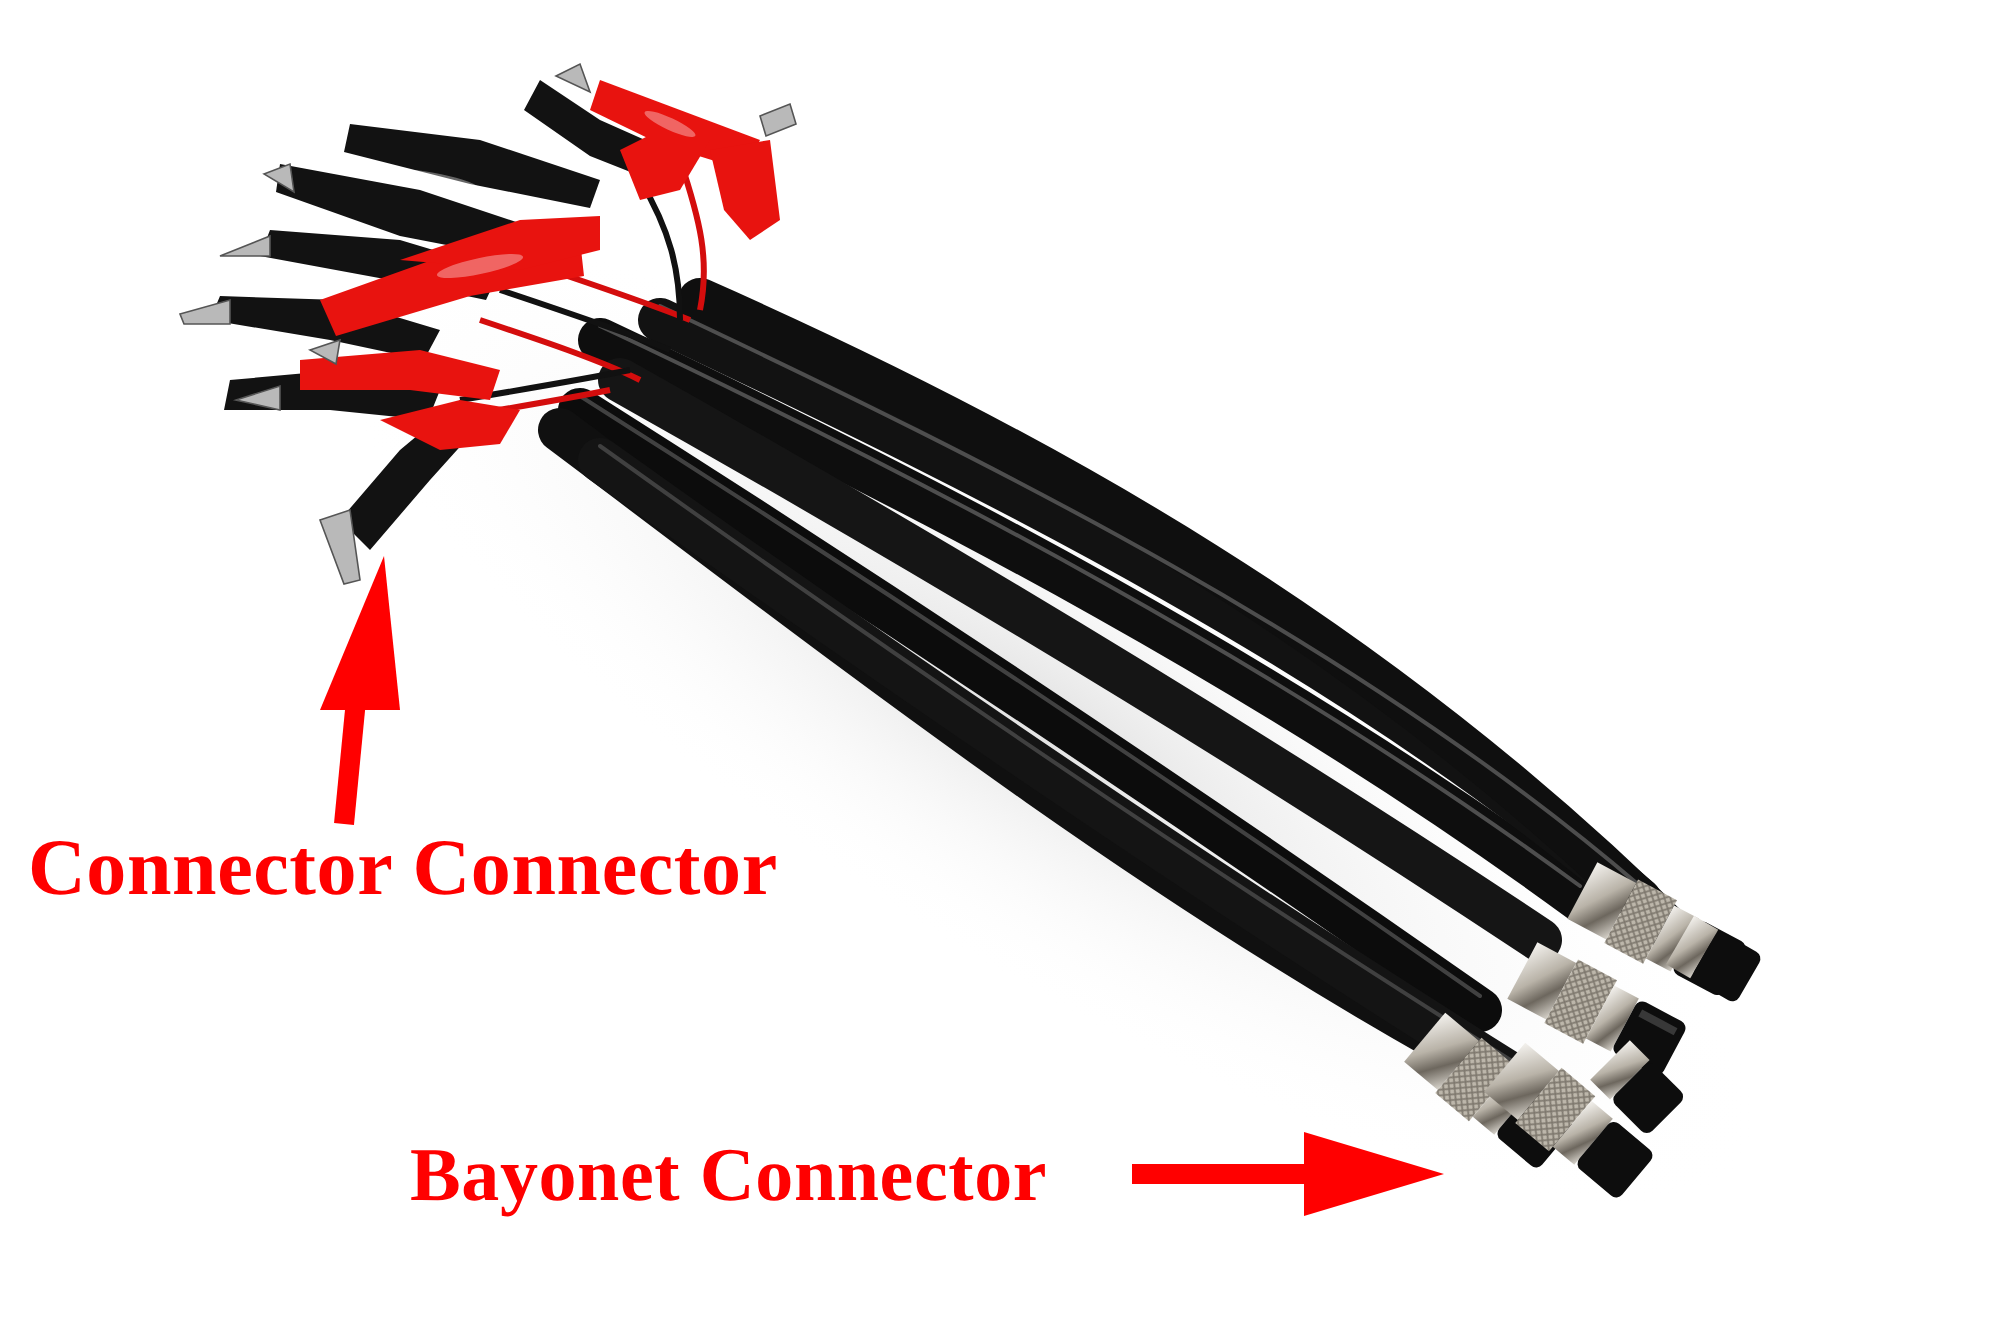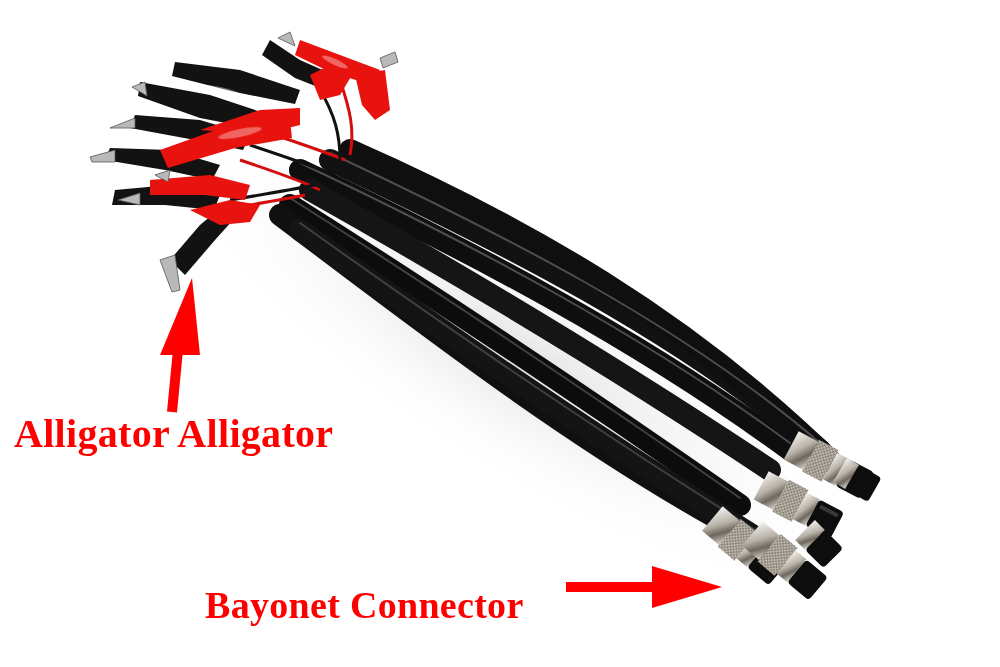--- a/index.html
+++ b/index.html
@@ -1,20 +1,20 @@
 <!DOCTYPE html>
 <html><head>
 <meta charset="utf-8">
 <style>
   html, body { margin:0; padding:0; }
   body { width:1000px; height:667px; background:#ffffff; overflow:hidden; position:relative; font-family:"Liberation Serif", serif; }
   #scene { position:absolute; left:0; top:0; width:1000px; height:667px; }
   .label { position:absolute; font-family:"Liberation Serif", serif; font-weight:bold; color:#ff0000; white-space:nowrap; }
   #alligator-label { left:14px; top:410px; font-size:40px; letter-spacing:0.3px; }
-  #bayonet-label { left:205px; top:566px; font-size:38px; letter-spacing:0.3px;margin-top:17px; }
+  #bayonet-label { left:205px; top:566px; font-size:38px; letter-spacing:0.3px; }
 </style>
 </head>
 <body>
 
 <svg id="scene" viewBox="0 0 1000 667" xmlns="http://www.w3.org/2000/svg">
   <defs>
     <linearGradient id="metal" x1="0" y1="0" x2="1" y2="1">
       <stop offset="0" stop-color="#f4f2ee"></stop>
       <stop offset="0.45" stop-color="#b9b3a8"></stop>
       <stop offset="0.7" stop-color="#6d675e"></stop>
@@ -139,14 +139,14 @@
   <g>
     <path d="M172 412 L 178 350" stroke="#ff0000" stroke-width="10" fill="none"></path>
     <polygon points="160,355 200,355 192,278" fill="#ff0000"></polygon>
   </g>
   <g>
     <rect x="566" y="582" width="90" height="10" fill="#ff0000"></rect>
     <polygon points="652,566 652,608 722,587" fill="#ff0000"></polygon>
   </g>
 </svg>
 
-<div class="label" id="alligator-label">Alligator Alligator</div>
+<div class="label" id="alligator-label">Connector Connector</div>
 <div class="label" id="bayonet-label">Bayonet Connector</div>
 
 </body></html>

